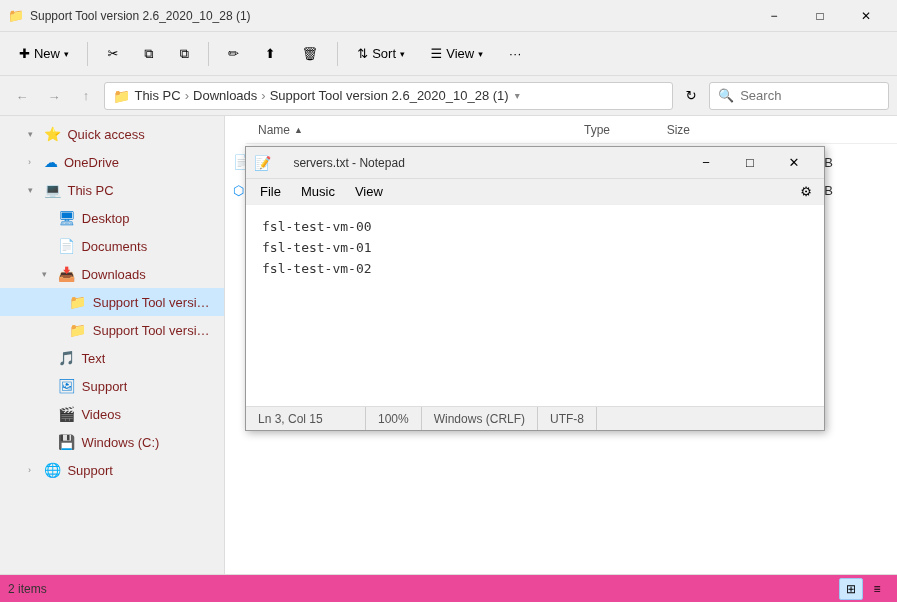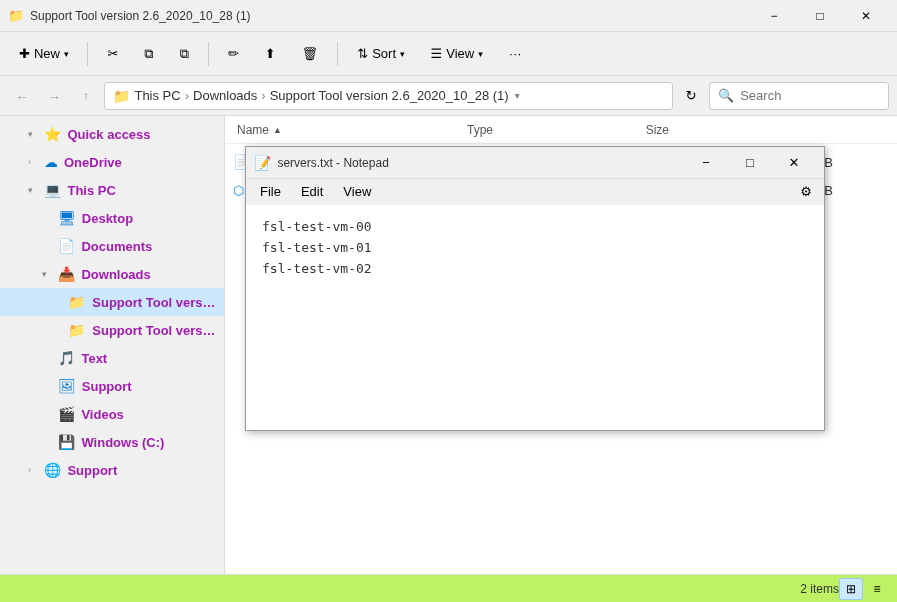--- a/index.html
+++ b/index.html
@@ -94,67 +94,68 @@
     .sidebar-item {
       display: flex; align-items: center; padding: 3px 8px 3px 16px;
       cursor: pointer; gap: 6px; height: 28px;
     }
     .sidebar-item.selected { background: #cce8ff; }
     .sidebar-item.indent1 { padding-left: 28px; }
     .sidebar-item.indent2 { padding-left: 42px; }
     .sidebar-item.indent3 { padding-left: 56px; }
     .expand-arrow { font-size: 9px; color: #888; width: 10px; }
     .sidebar-icon { font-size: 14px; }
-    .sidebar-label { font-size: 13px; color: #a21caf; white-space: nowrap; overflow: hidden; text-overflow: ellipsis; font-weight: bold; }
+    .sidebar-label { font-size: 13px; color: #7f1d1d; white-space: nowrap; overflow: hidden; text-overflow: ellipsis; }
 
     
     .file-area {
       flex: 1;
       background: white;
       display: flex;
       flex-direction: column;
       position: relative;
     }
     .file-header {
       display: flex; align-items: center; background: white;
       border-bottom: 1px solid #eee; height: 28px; padding: 8px 8px;
       flex-shrink: 0;
+      margin-left: 21px;
     }
     .file-header-col {
       display: flex; align-items: center; font-size: 12px; color: #555; cursor: pointer; padding: 0 4px;
     }
     .col-name { width: 230px; }
     .col-date { width: 160px; }
-    .col-type { width: 130px; }
+    .col-type { width: 130px; justify-content: flex-end; }
     .col-size { width: 80px; text-align: right; justify-content: flex-end; }
     .sort-arrow { margin-left: 4px; font-size: 9px; }
 
     .file-list { flex: 1; overflow-y: auto; padding: 4px 0; }
     .file-row {
       display: flex; align-items: center; height: 28px; padding: 0 8px;
       cursor: pointer;
     }
     .file-cell { font-size: 13px; color: #333; }
     .file-name-cell { width: 230px; display: flex; align-items: center; gap: 6px; }
     .file-date-cell { width: 160px; }
     .file-type-cell { width: 130px; }
     .file-size-cell { width: 80px; text-align: right; }
     .file-icon { font-size: 14px; }
 
     
     .status-bar {
-      background: #bef264;
+      background: #ec4899;
       height: 28px;
       border-top: 1px solid #ddd;
       display: flex;
       align-items: center;
       padding: 0 8px;
       font-size: 12px;
       color: #333;
-      justify-content: flex-end;
+      justify-content: space-between;
     }
     .status-view-btns { display: flex; gap: 2px; }
     .view-btn {
       width: 24px; height: 22px; border: 1px solid transparent; background: transparent;
       border-radius: 2px; cursor: pointer; display: flex; align-items: center; justify-content: center; font-size: 12px;
     }
     .view-btn.active { background: #cce8ff; border-color: #99c9f0; }
 
     
     .notepad-window {
@@ -173,21 +174,21 @@
     .notepad-title {
       background: #f0f0f0;
       height: 32px;
       display: flex;
       align-items: center;
       padding: 0 8px;
       border-bottom: 1px solid #ddd;
       gap: 6px;
     }
     .notepad-title-icon { font-size: 14px; }
-    .notepad-title-text { flex: 1; font-size: 12px; color: #333; }
+    .notepad-title-text { flex: 1; font-size: 12px; color: #333; margin-left: 16px; }
     .notepad-controls { display: flex; }
     .notepad-btn {
       width: 44px; height: 30px; border: none; background: transparent;
       font-size: 13px; cursor: pointer; display: flex; align-items: center; justify-content: center;
     }
 
     .notepad-menubar {
       display: flex; align-items: center; height: 26px; padding: 0 4px;
       border-bottom: 1px solid #eee; background: #f0f0f0; gap: 0;
     }
@@ -425,29 +426,35 @@
         <span class="notepad-title-text">servers.txt - Notepad</span>
         <div class="notepad-controls">
           <button class="notepad-btn">−</button>
           <button class="notepad-btn">□</button>
           <button class="notepad-btn close">✕</button>
         </div>
       </div>
 
       <div class="notepad-menubar">
         <span class="notepad-menu-item">File</span>
-        <span class="notepad-menu-item">Edit</span>
+        <span class="notepad-menu-item">Music</span>
         <span class="notepad-menu-item">View</span>
         <span class="notepad-settings">⚙</span>
       </div>
 
       <div class="notepad-content">fsl-test-vm-00
 fsl-test-vm-01
 fsl-test-vm-02</div>
 
+      <div class="notepad-statusbar">
+        <div class="notepad-status-seg">Ln 3, Col 15</div>
+        <div class="notepad-status-seg">100%</div>
+        <div class="notepad-status-seg">Windows (CRLF)</div>
+        <div class="notepad-status-seg">UTF-8</div>
+      </div>
     </div>
 
   </div>
 </div>
 
 <div class="status-bar">
   <span>2 items</span>
   <div class="status-view-btns">
     <button class="view-btn active">⊞</button>
     <button class="view-btn">≡</button>

